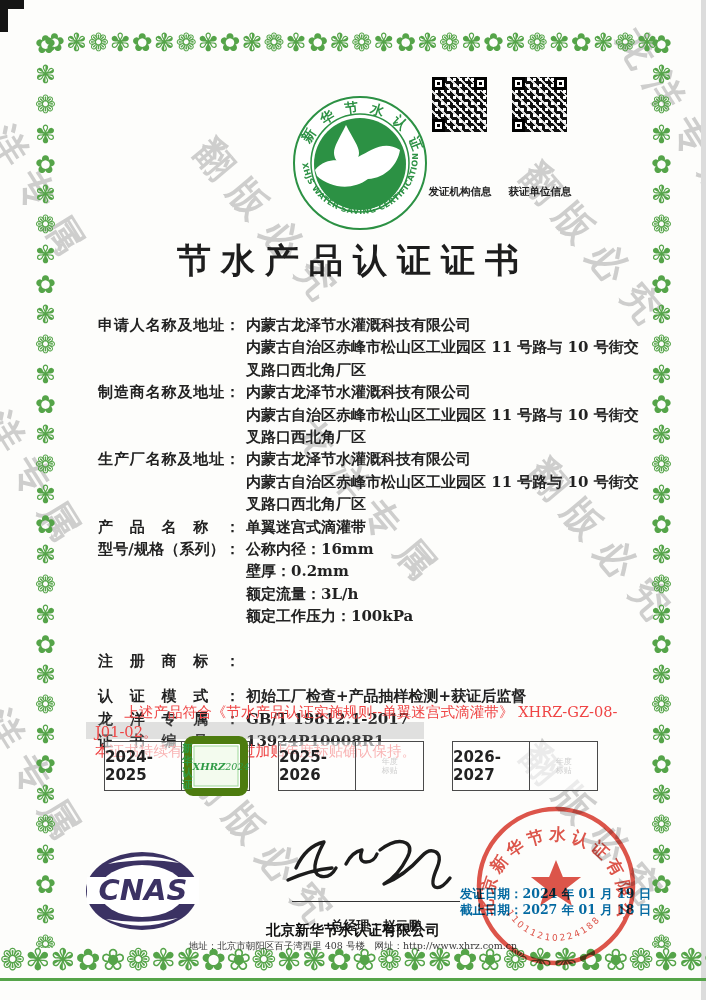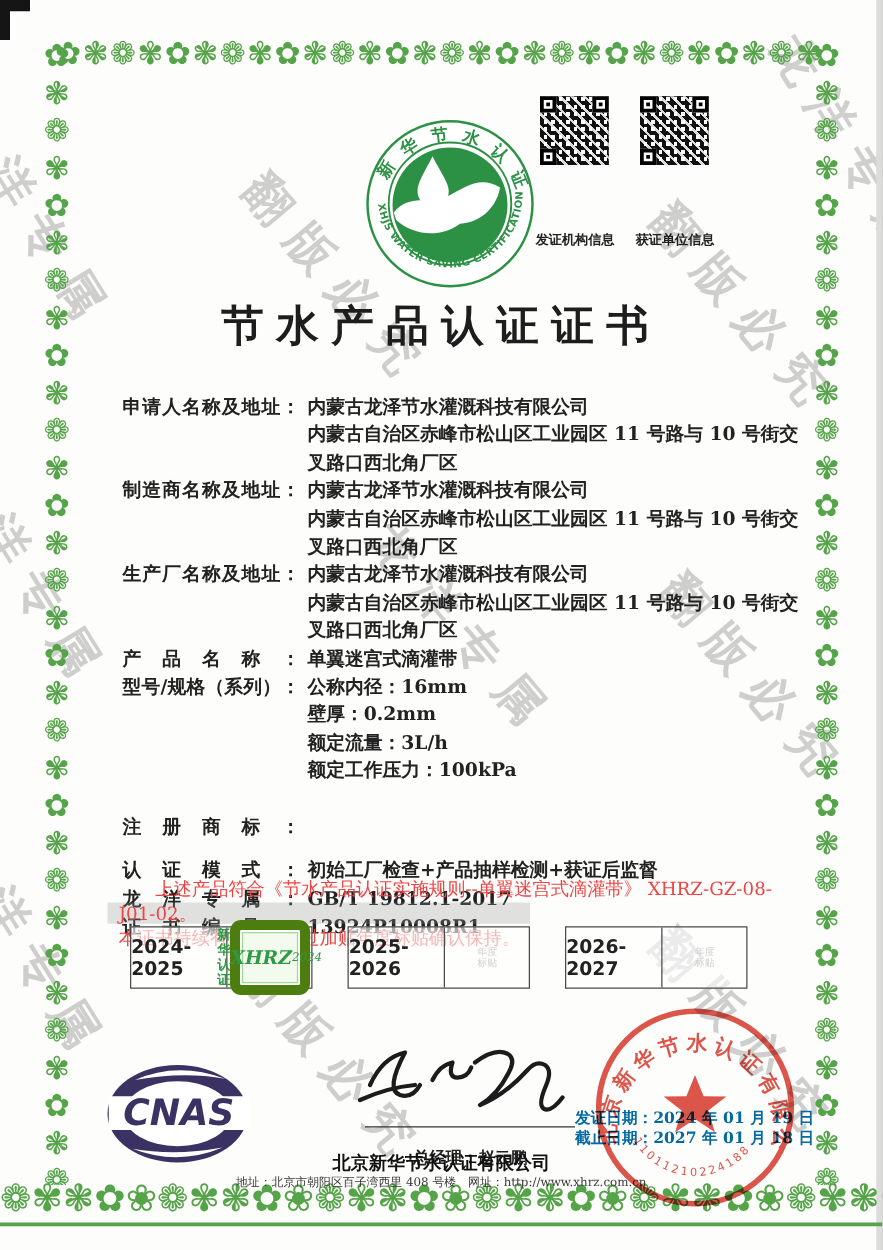--- a/index.html
+++ b/index.html
@@ -57,21 +57,21 @@
   
   .yearrow{position:absolute;left:104px;top:741px;display:flex;gap:28px;}
   .ybox{width:146px;height:50px;border:1.5px solid #4a4a4a;display:flex;box-sizing:border-box;background:rgba(255,255,255,.6);}
   .ycell{flex:1.15;display:flex;align-items:center;justify-content:center;font-size:15px;font-weight:600;
       font-family:"DejaVu Sans","Liberation Sans",sans-serif;color:#222;}
   .scell{flex:1;border-left:1.5px solid #4a4a4a;display:flex;align-items:center;justify-content:center;position:relative;}
   .sticker{width:48px;height:44px;border:8px solid #4d7c0f;border-radius:9px;background:#f3fbee;
       box-shadow:inset 0 0 0 1.5px #fff,inset 0 0 0 2.5px #9ed89a;display:flex;flex-direction:row;
       align-items:center;justify-content:center;color:#2e9a44;}
   .stk1{font-size:10.5px;font-weight:bold;line-height:12px;}
-  .stk2{font-size:15px;font-style:italic;line-height:11px;font-weight:bold;}
+  .stk2{font-size:10px;font-style:italic;line-height:11px;font-weight:bold;}
   .stk3{font-size:9.5px;font-style:italic;line-height:11px;font-weight:normal;}
   .faint{width:20px;font-size:8px;line-height:9px;color:#cfcfcf;text-align:center;}
 
   
   .cnas-text{position:absolute;left:208px;top:860px;font-size:11px;line-height:14.5px;font-weight:bold;color:#111;
       font-family:"DejaVu Sans","Liberation Sans",sans-serif;}
   .manager{position:absolute;left:292px;top:901px;width:168px;text-align:center;border-top:1.5px solid #333;
       padding-top:15px;font-size:13px;font-weight:600;color:#222;}
   .dates{position:absolute;left:460px;top:886px;font-size:12.5px;line-height:15.5px;font-weight:700;color:#0369a1;z-index:3;}
   .company{position:absolute;left:0;right:0;top:921px;text-align:center;font-size:14.5px;font-weight:bold;color:#111;z-index:3;}

